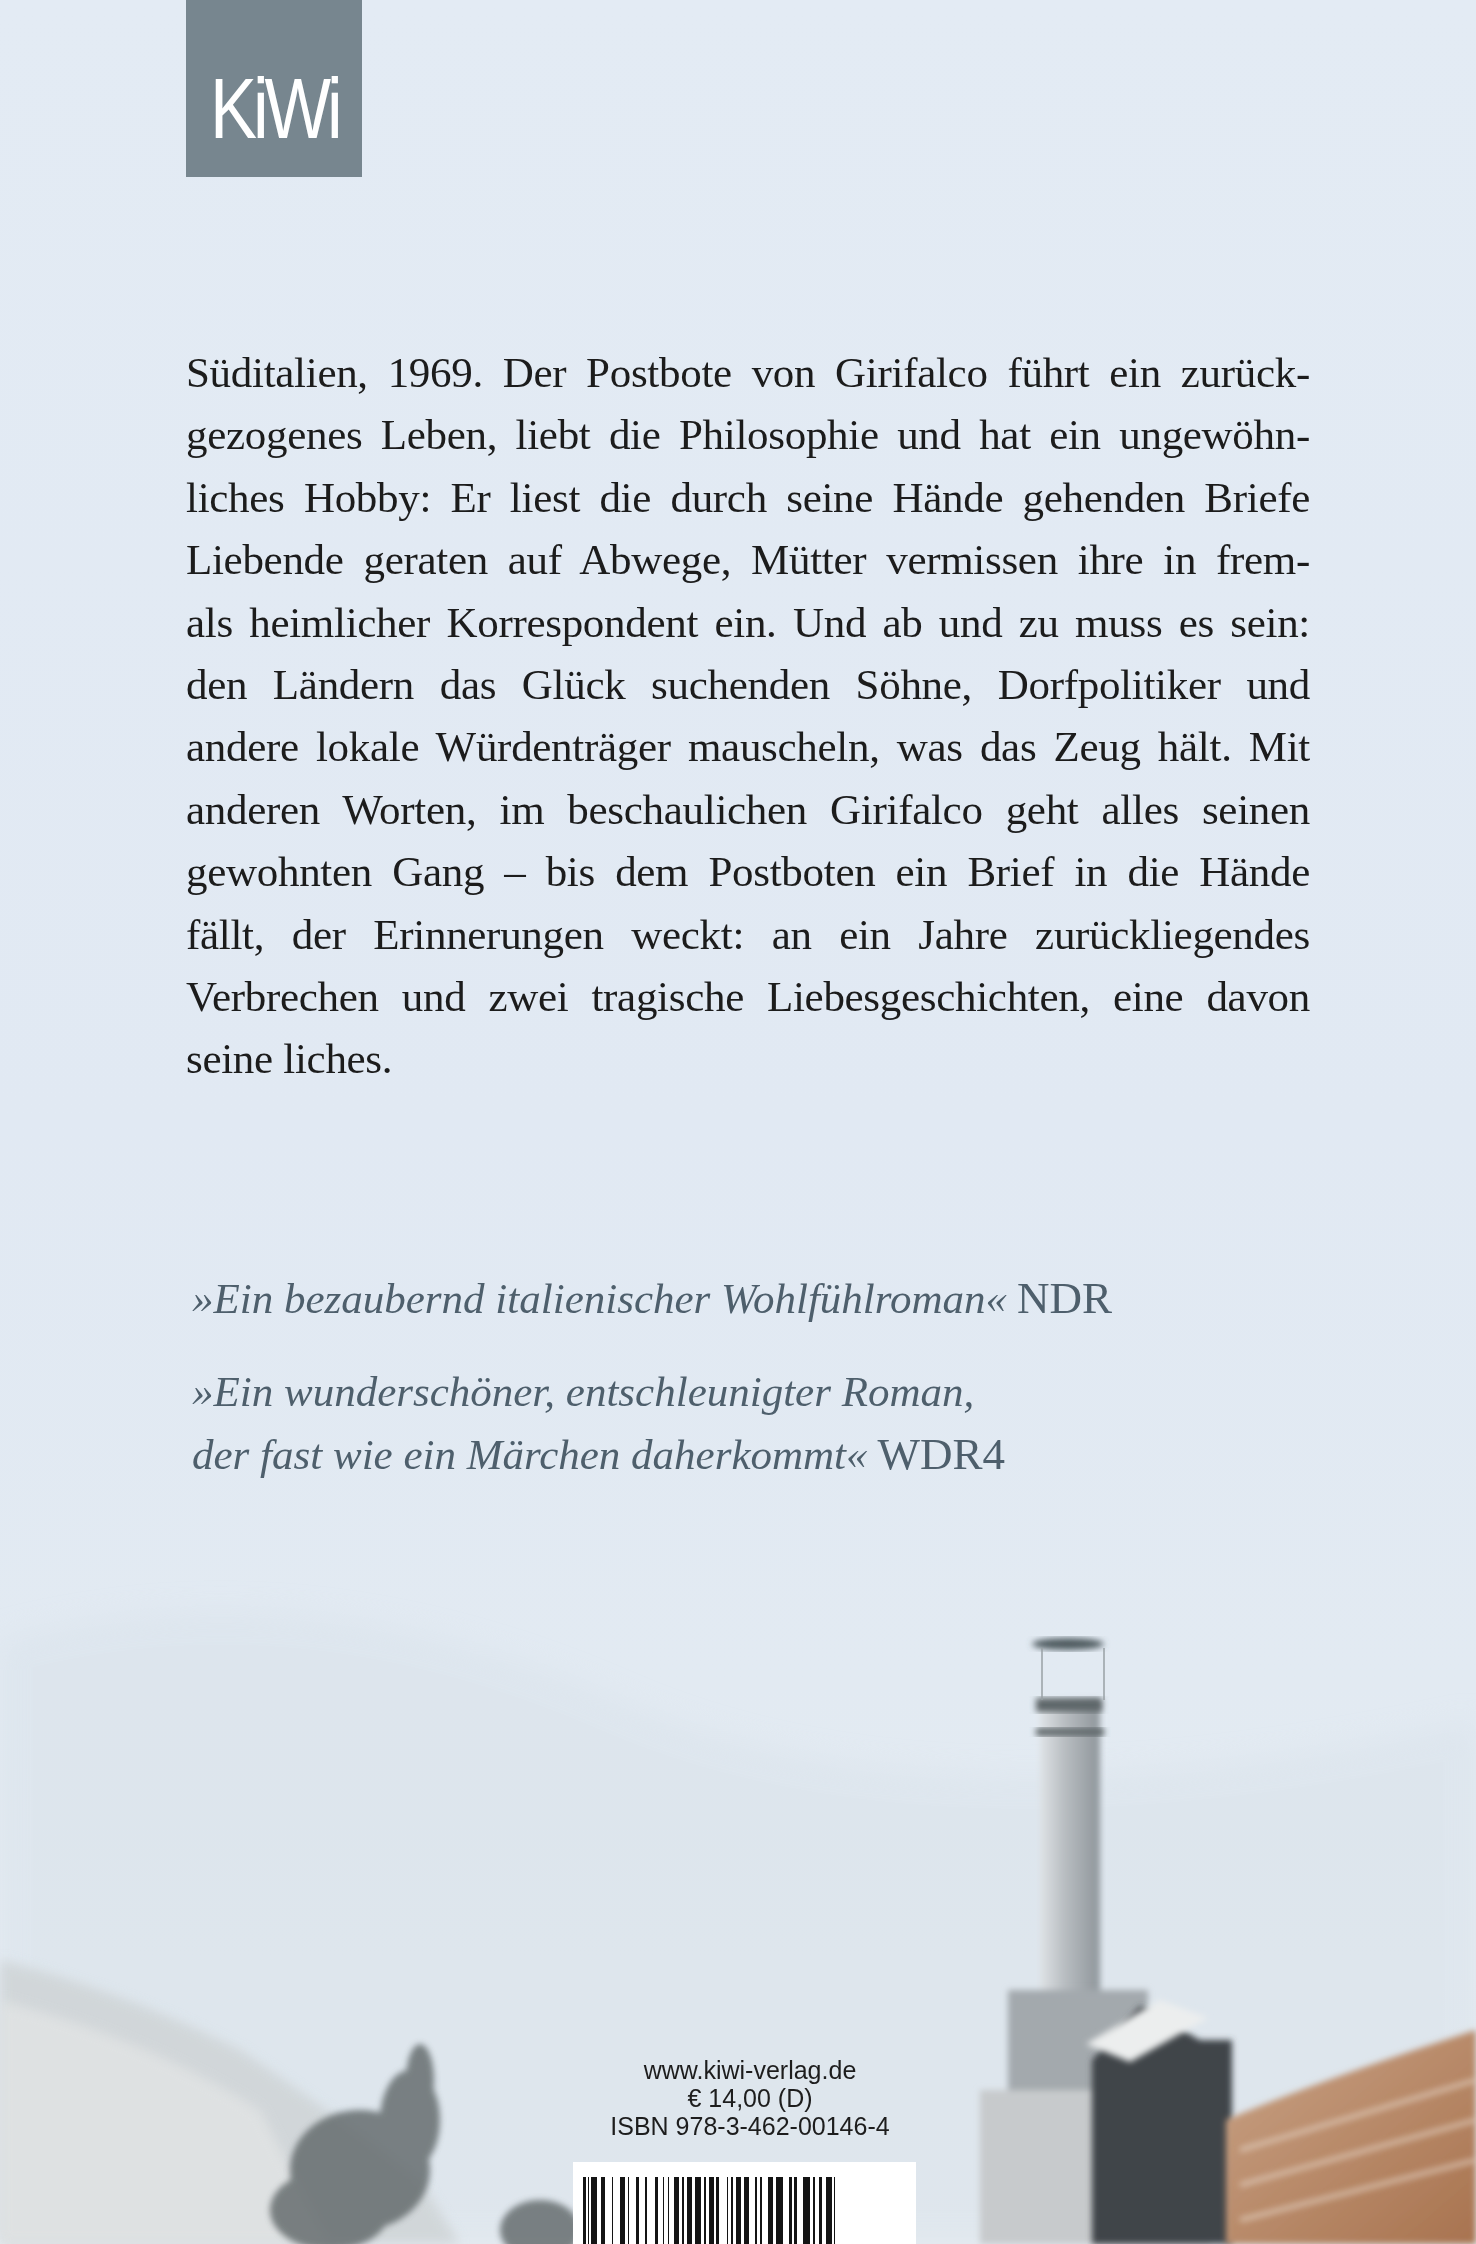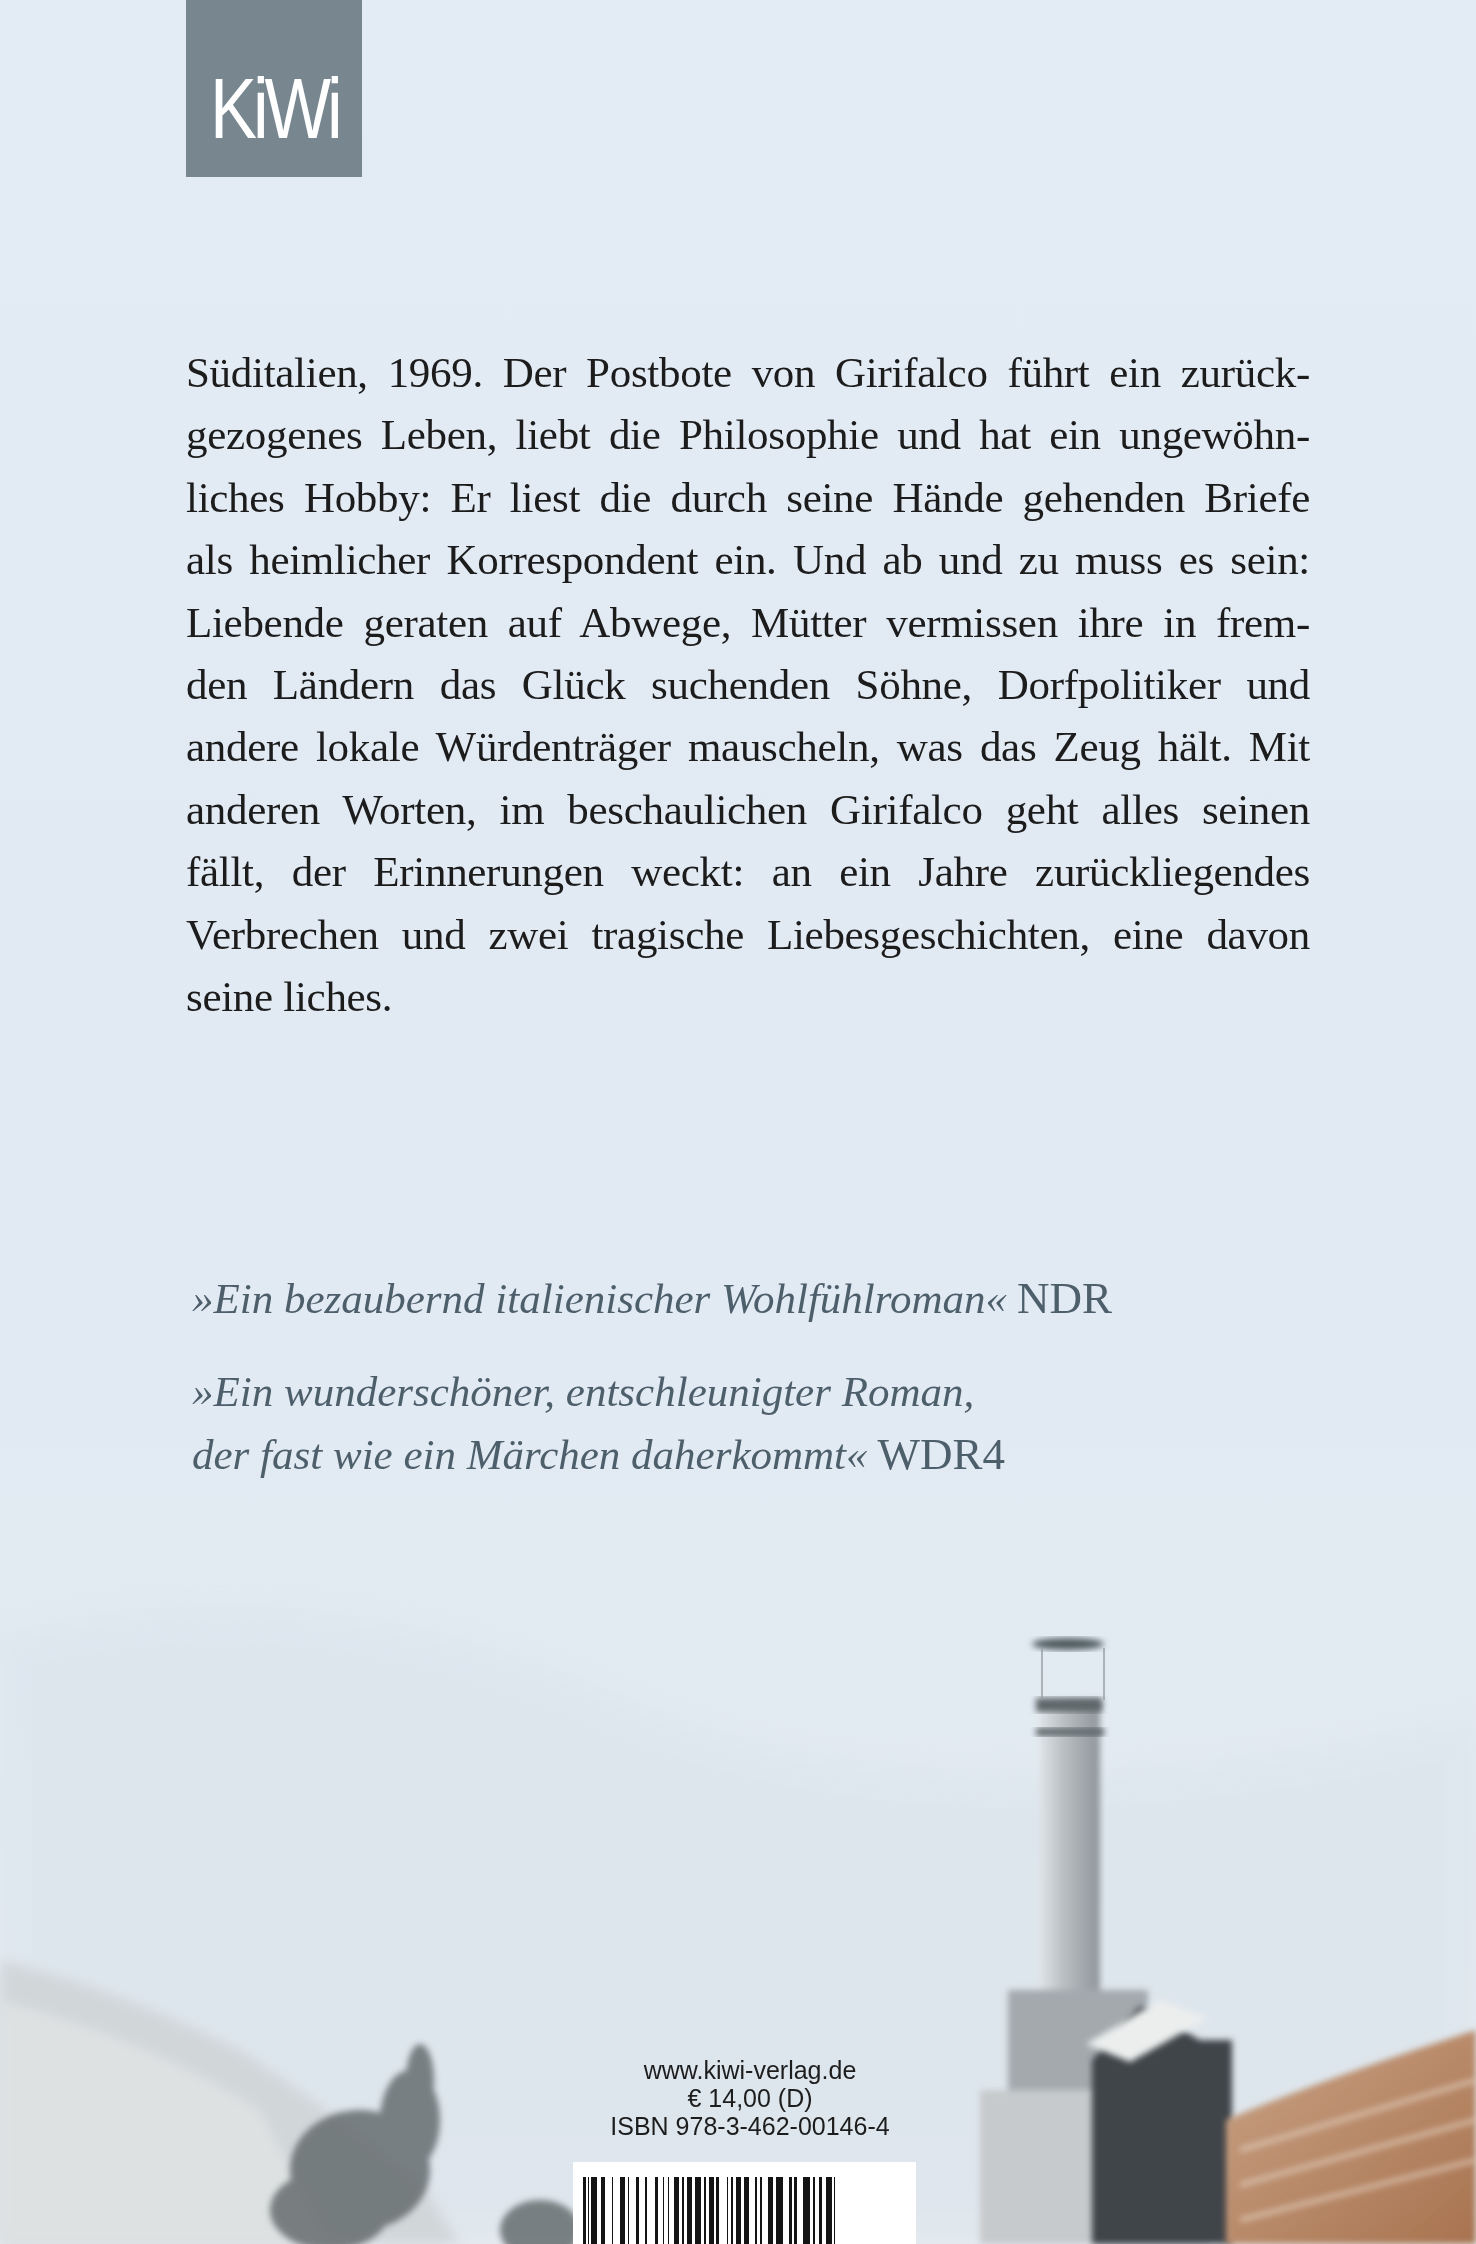--- a/index.html
+++ b/index.html
@@ -83,25 +83,26 @@
 </svg>
 
 <div class="logo">
   <span>KiWi</span>
 </div>
 
 <div class="blurb">
   <span class="ln">Süditalien, 1969. Der Postbote von Girifalco führt ein zurück-</span>
   <span class="ln">gezogenes Leben, liebt die Philosophie und hat ein ungewöhn-</span>
   <span class="ln">liches Hobby: Er liest die durch seine Hände gehenden Briefe</span>
+  <span class="ln">Liebende geraten auf Abwege, Mütter vermissen ihre in frem-</span>
   <span class="ln">als heimlicher Korrespondent ein. Und ab und zu muss es sein:</span>
-  <span class="ln">Liebende geraten auf Abwege, Mütter vermissen ihre in frem-</span>
   <span class="ln">den Ländern das Glück suchenden Söhne, Dorfpolitiker und</span>
   <span class="ln">andere lokale Würdenträger mauscheln, was das Zeug hält. Mit</span>
   <span class="ln">anderen Worten, im beschaulichen Girifalco geht alles seinen</span>
+  <span class="ln">gewohnten Gang – bis dem Postboten ein Brief in die Hände</span>
   <span class="ln">fällt, der Erinnerungen weckt: an ein Jahre zurückliegendes</span>
   <span class="ln">Verbrechen und zwei tragische Liebesgeschichten, eine davon</span>
   <span class="ln last">seine liches.</span>
 </div>
 
 <div class="quote" style="top:1267px">
   <i>»Ein bezaubernd italienischer Wohlfühlroman«</i><span class="src">NDR</span>
 </div>
 
 <div class="quote" style="top:1361px">

